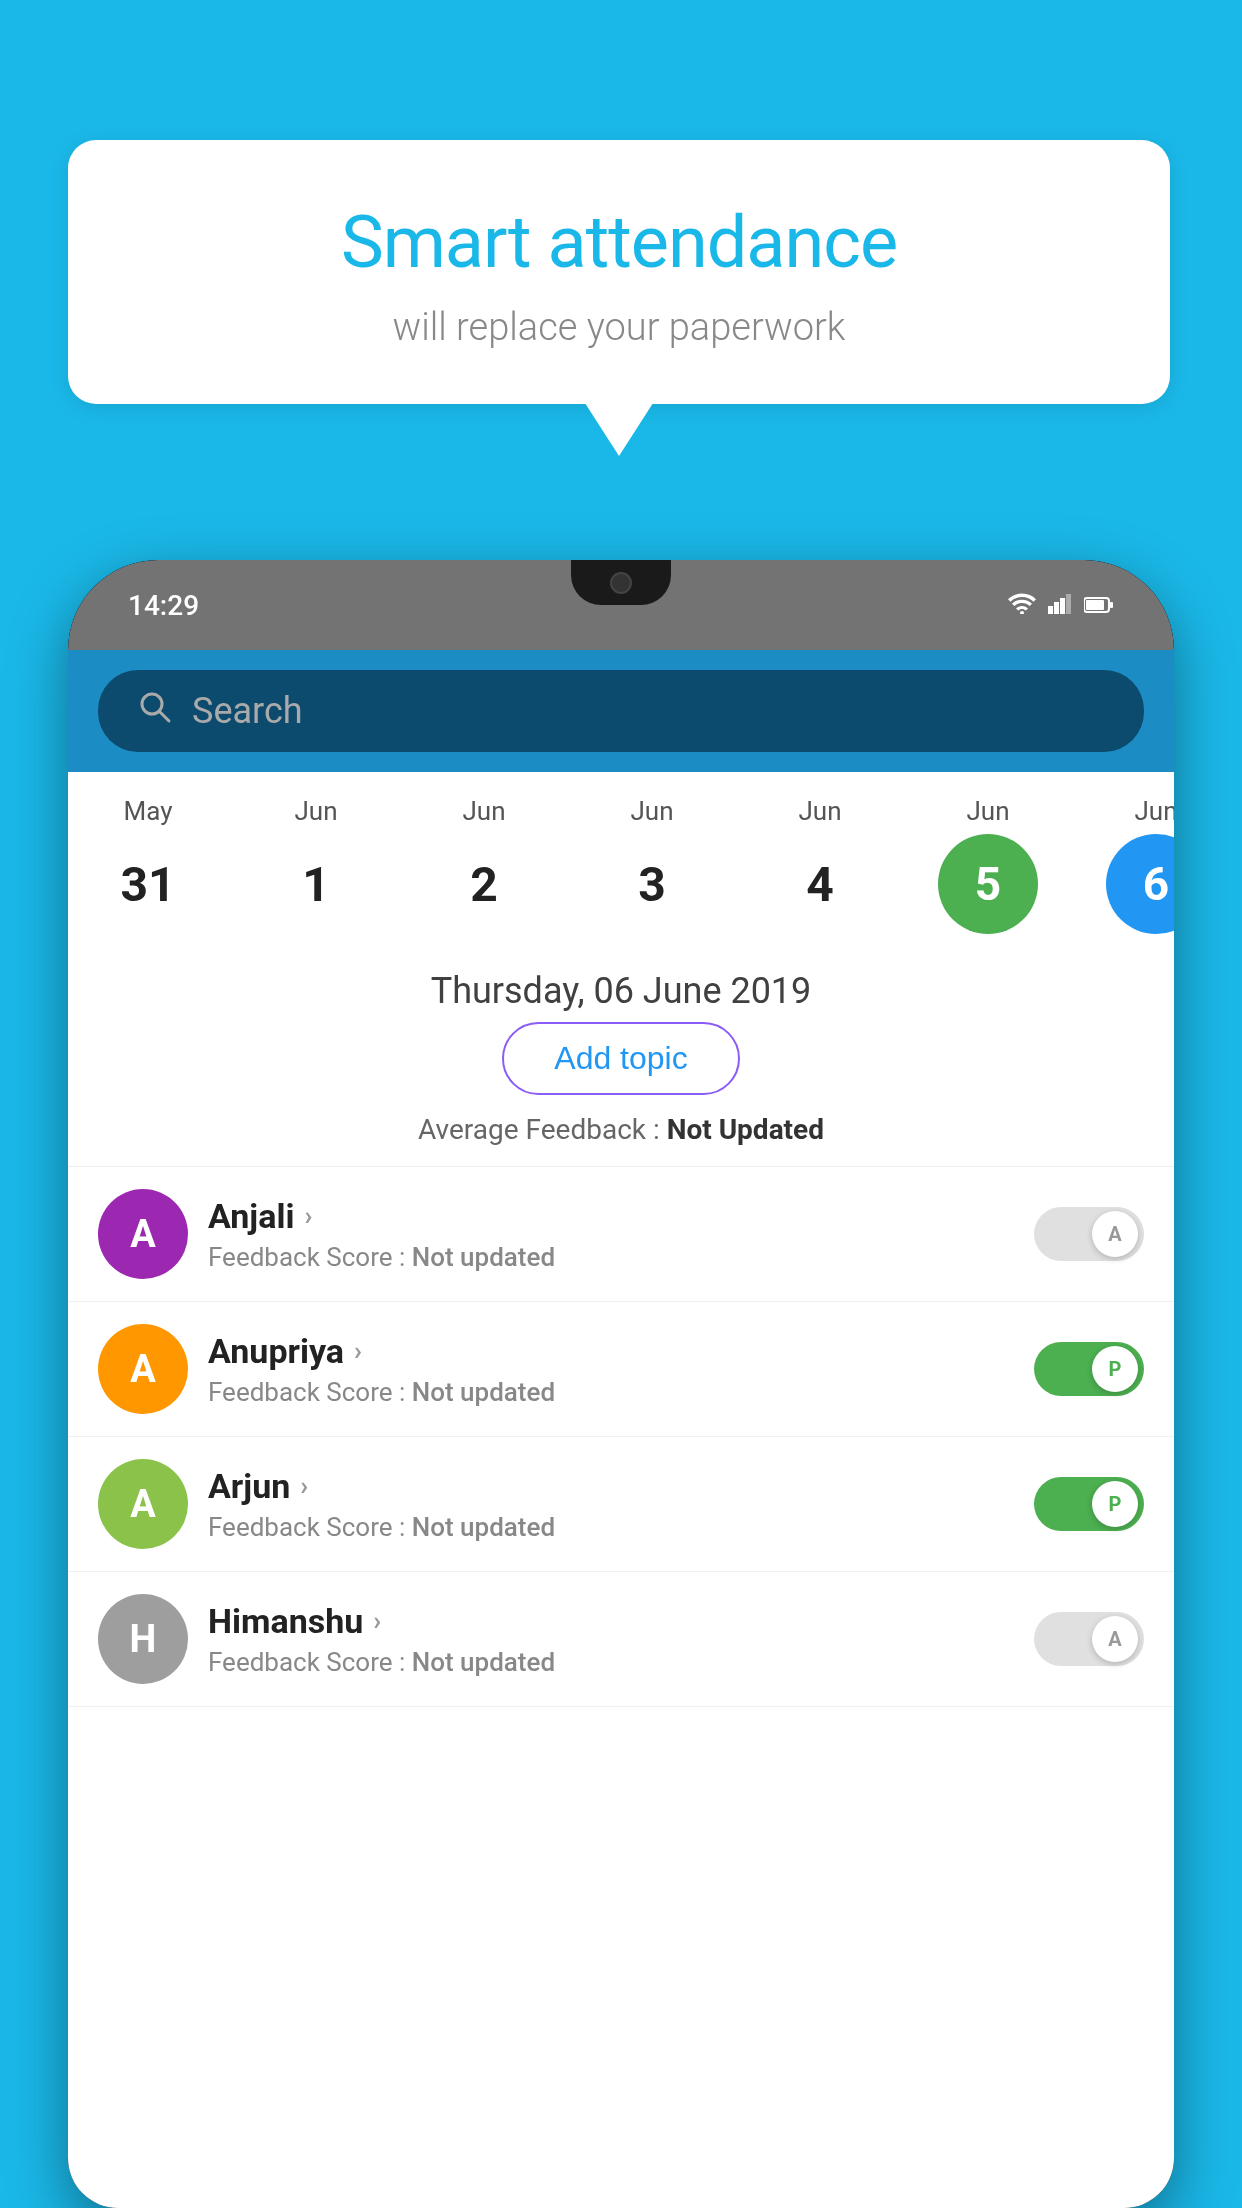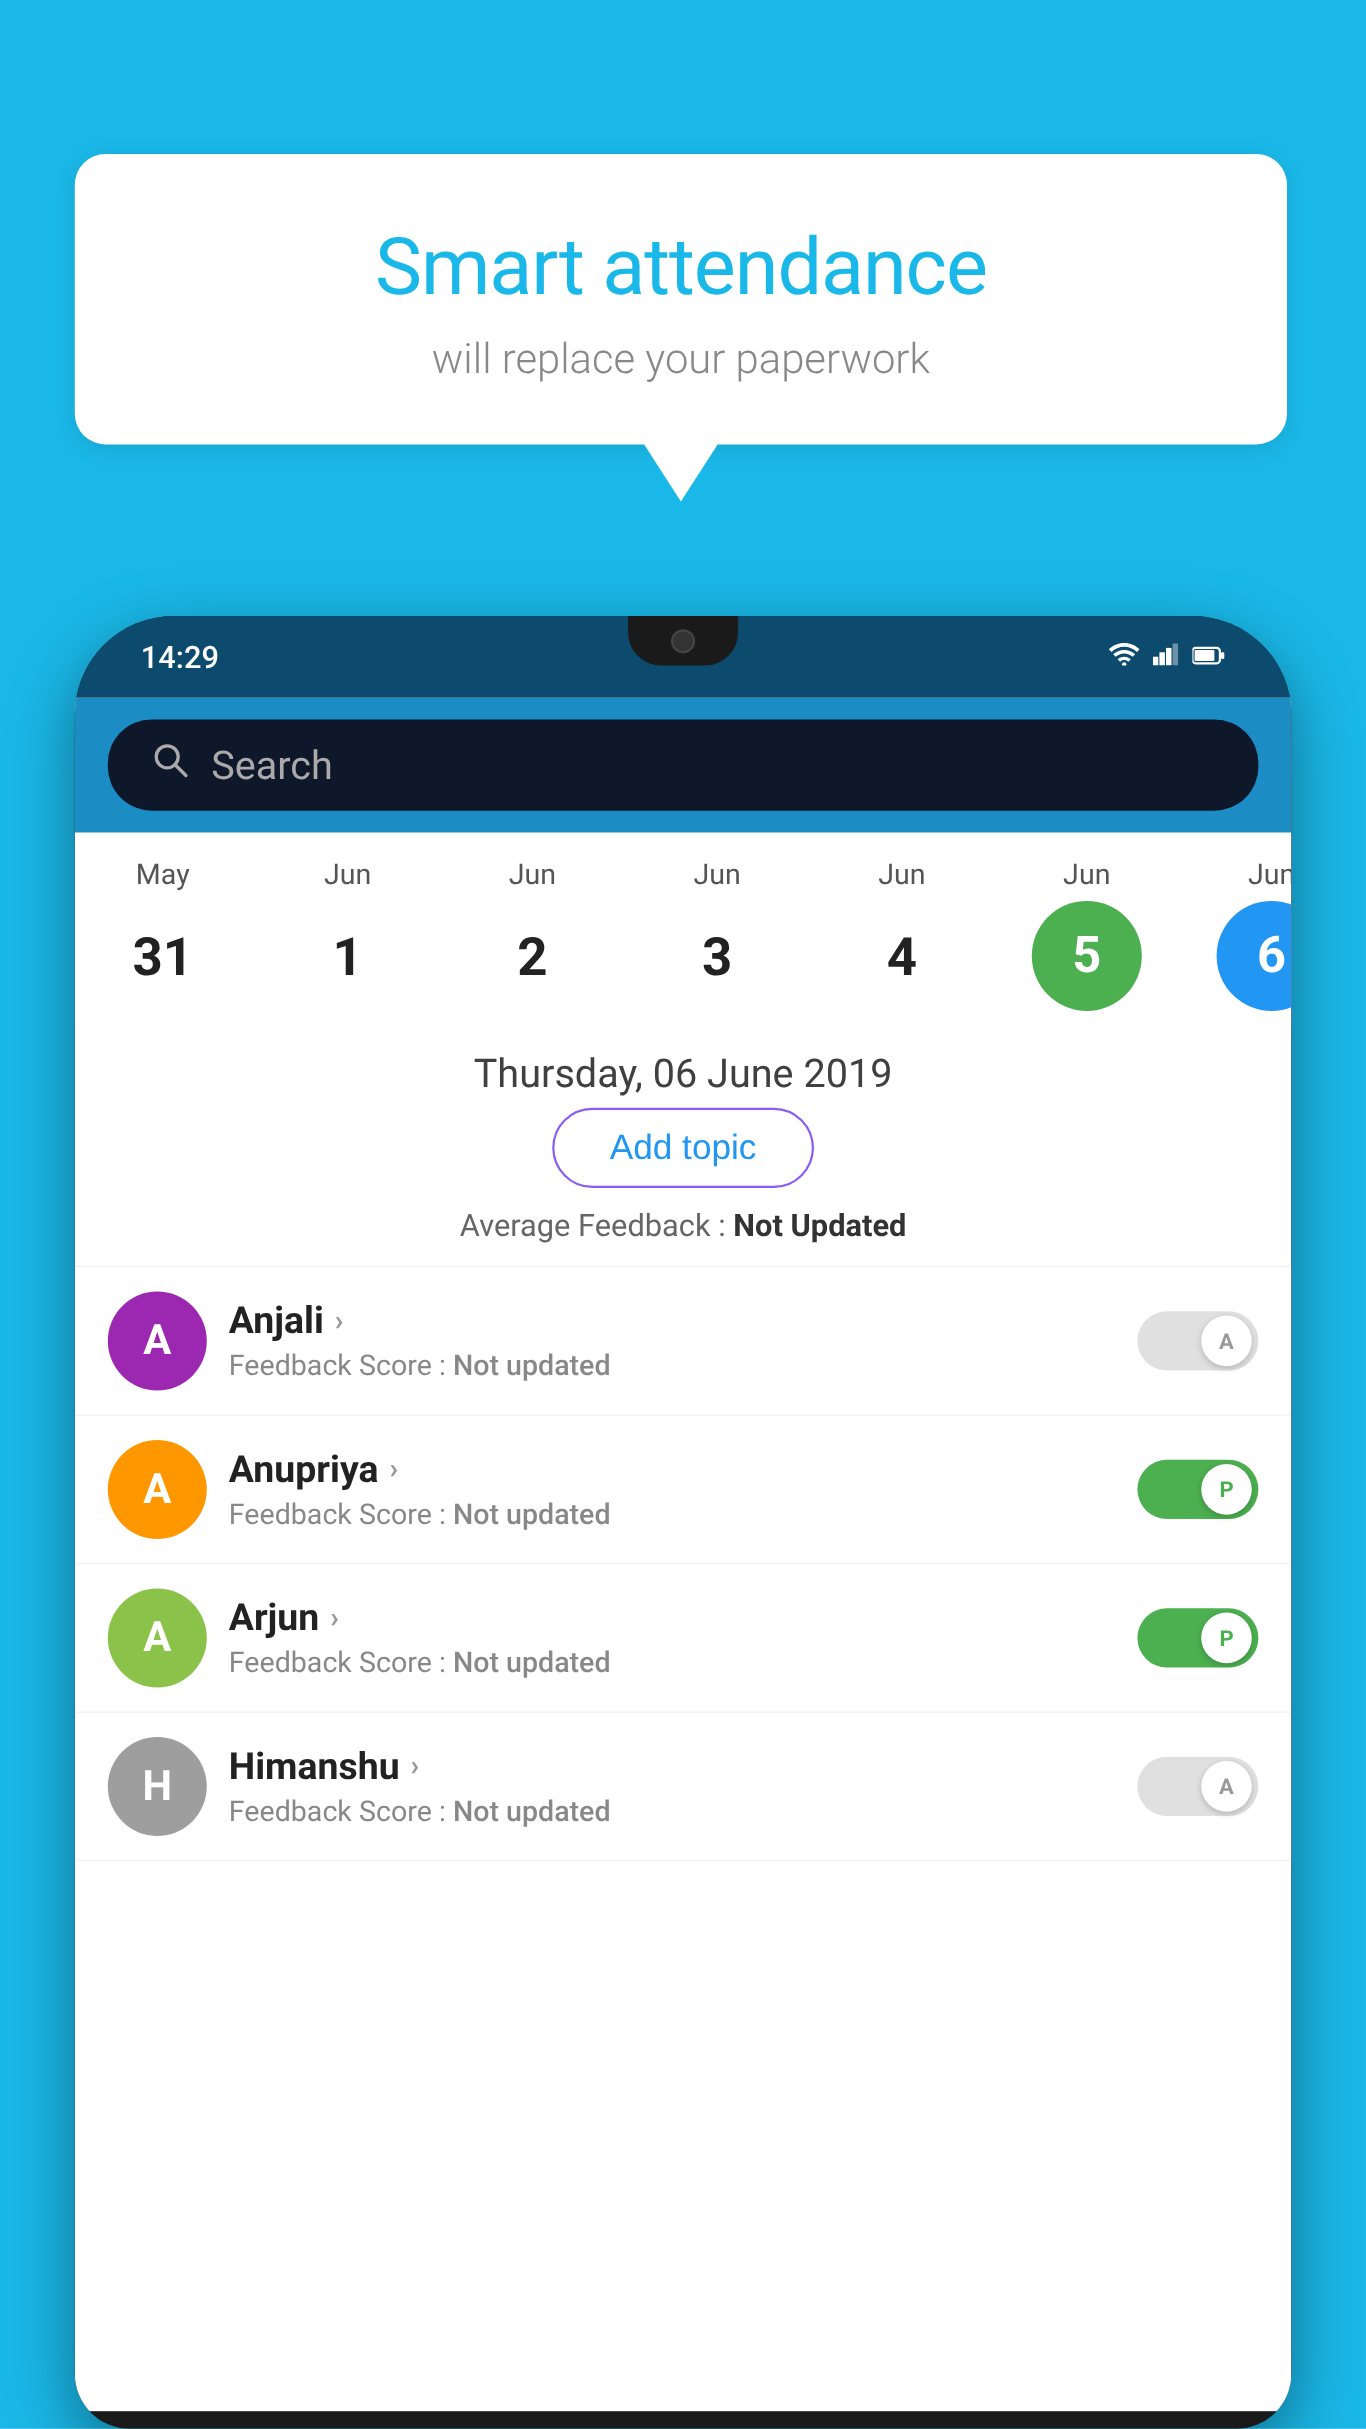--- a/index.html
+++ b/index.html
@@ -65,22 +65,22 @@
       right: 68px;
       bottom: 0;
       background: #1a1a1a;
       border-radius: 90px 90px 50px 50px;
       padding: 0;
       overflow: hidden;
       box-shadow: 0 20px 60px rgba(0,0,0,0.4);
     }
 
     .phone-top-bar {
-      background: #0c4a6e;
-      height: 74px;
+      background: #737373;
+      height: 90px;
       display: flex;
       align-items: center;
       justify-content: space-between;
       padding: 0 60px;
       position: relative;
       border-radius: 90px 90px 0 0;
     }
 
     .status-time {
       color: white;
@@ -156,21 +156,21 @@
       cursor: pointer;
     }
 
     
     .search-bar-container {
       padding: 20px 30px;
       background: #1b8cc4;
     }
 
     .search-bar {
-      background: #0f172a;
+      background: #0c4a6e;
       border-radius: 40px;
       padding: 20px 40px;
       display: flex;
       align-items: center;
       gap: 20px;
     }
 
     .search-icon {
       color: #999;
       font-size: 34px;

